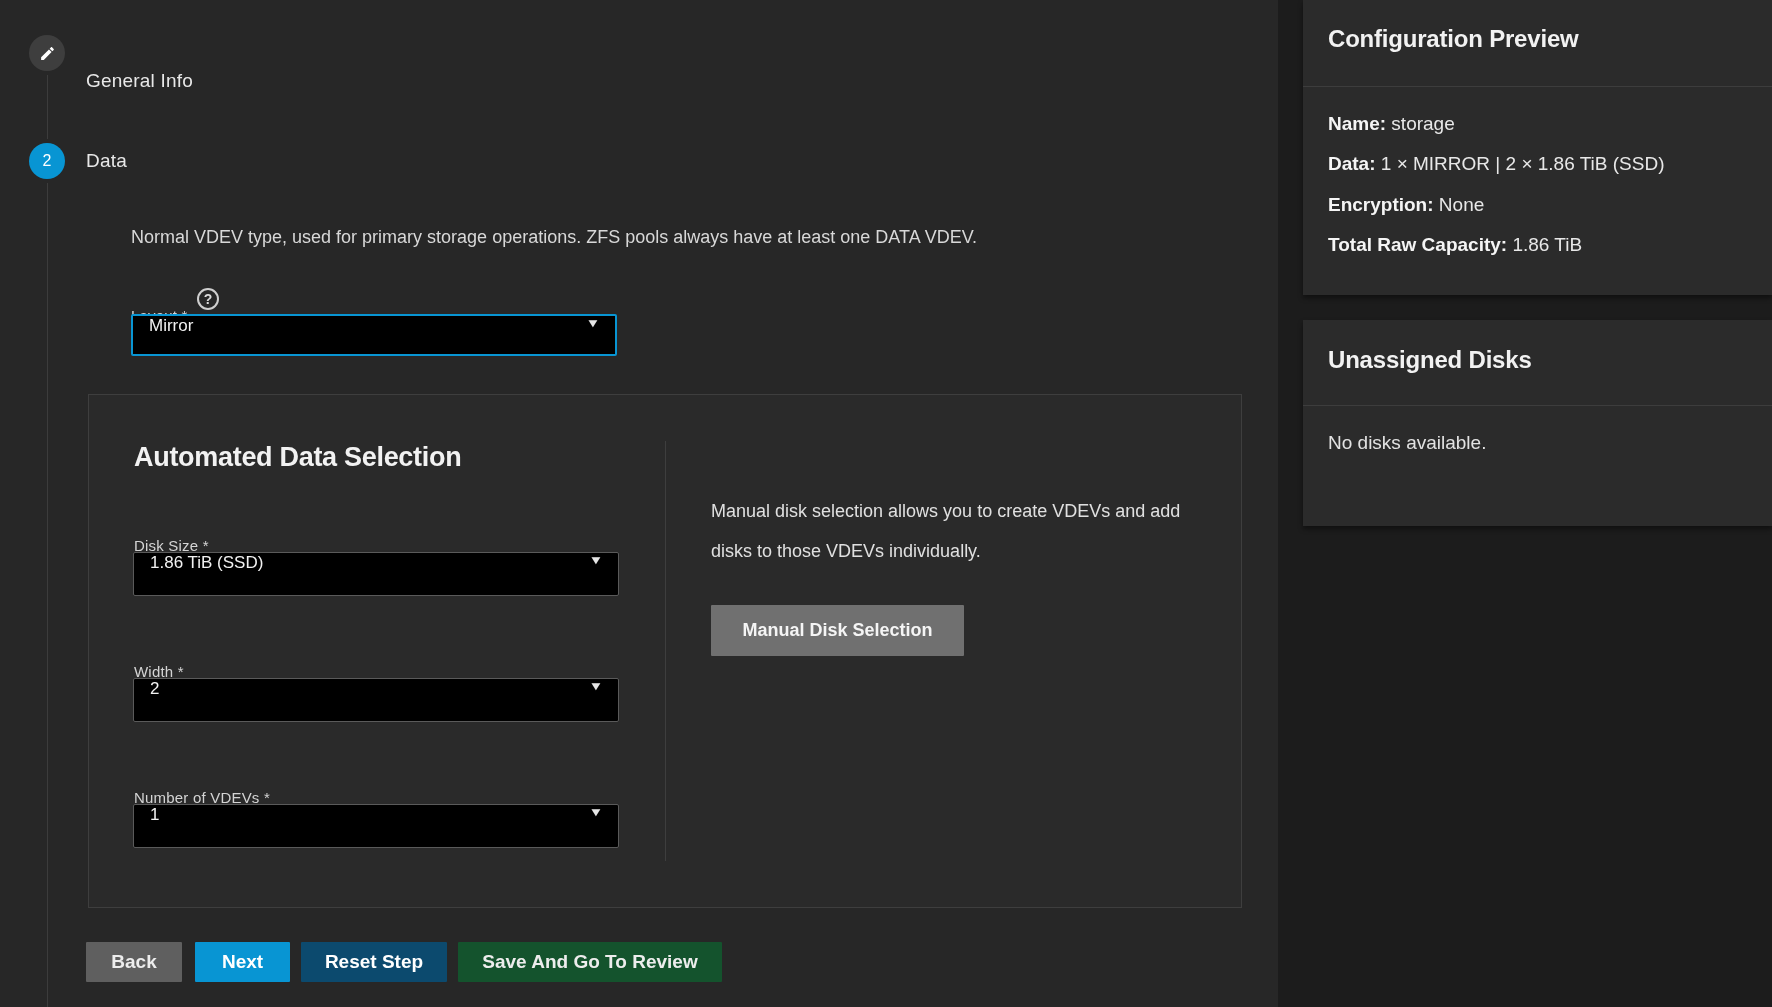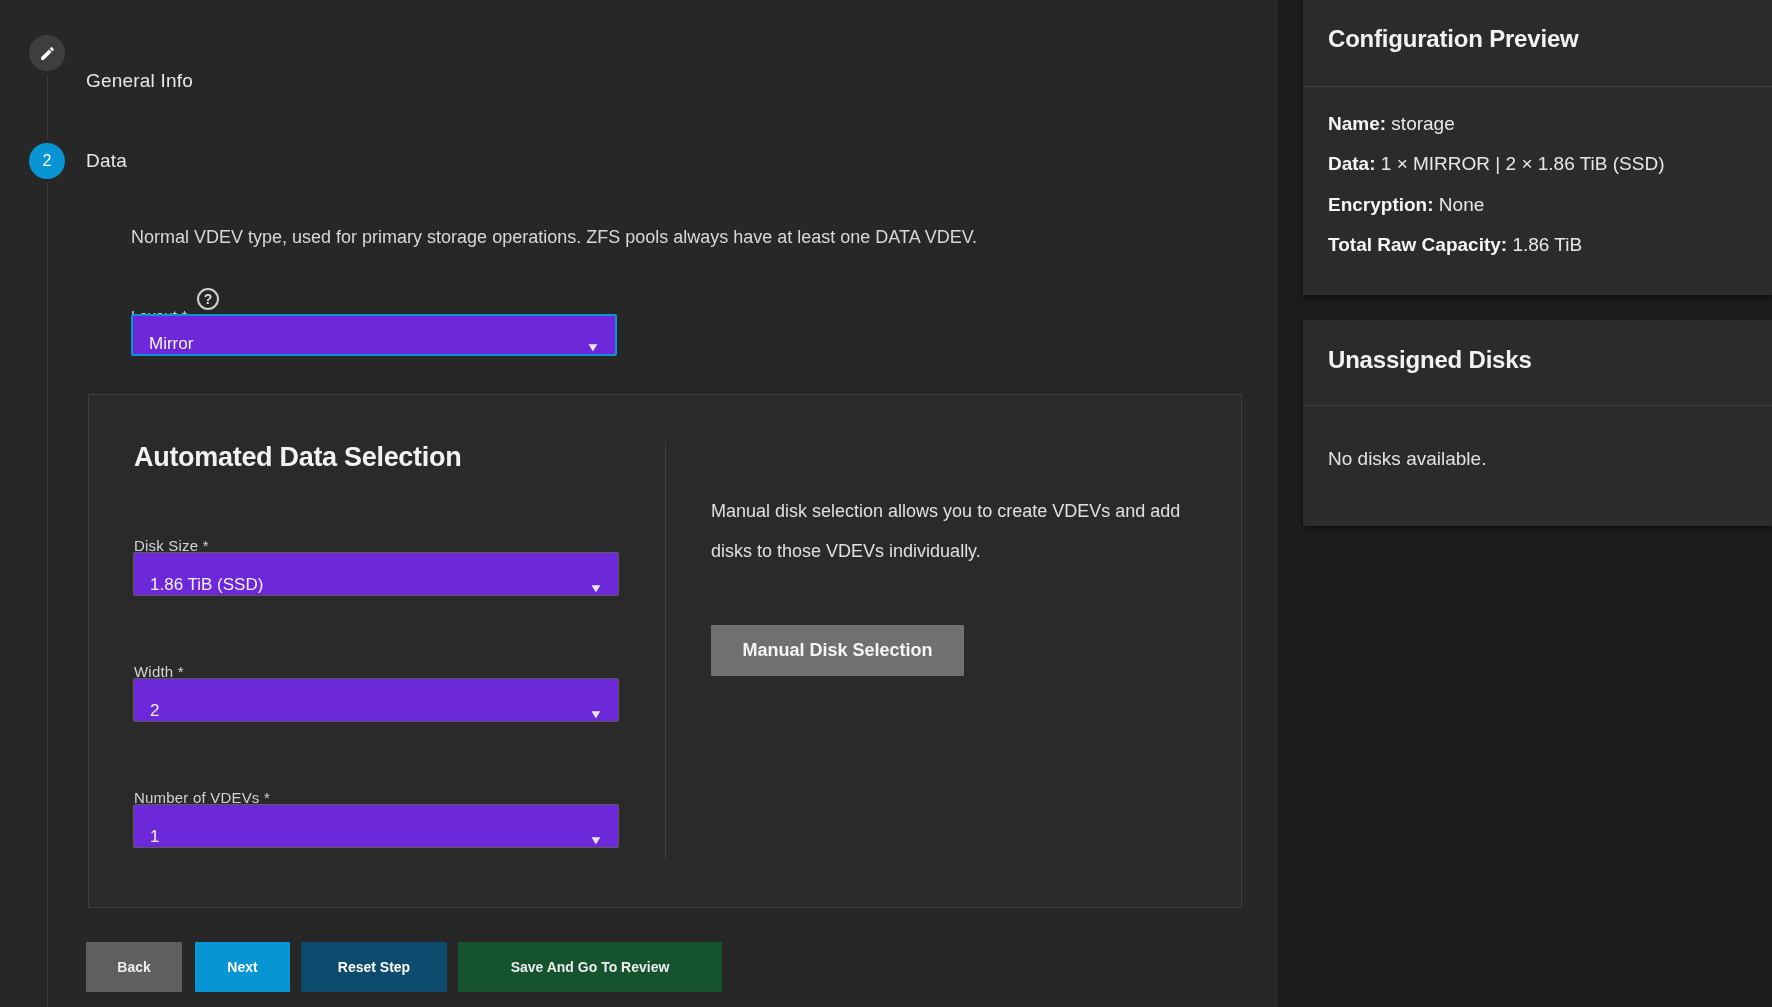--- a/index.html
+++ b/index.html
@@ -27,22 +27,22 @@
     position:absolute; left:131px; top:227px; font-size:18px; color:#d8d8d8;
   }
   .field-label { position:absolute; font-size:15px; color:#d4d4d4; letter-spacing:0.2px;margin-top:16px; }
   .help-circle {
     position:absolute; left:197px; top:288px; width:22px; height:22px;
     border:2px solid #cfcfcf; border-radius:50%; color:#dcdcdc;
     font-size:14px; font-weight:bold; display:flex; align-items:center; justify-content:center;
     cursor:pointer;
   }
   .select {
-    position:absolute; height:44px; width:486px; background:#6d28d9;
-    border:1px solid #5a5a5a; border-radius:2px; display:flex; align-items:flex-end;
+    position:absolute; height:44px; width:486px; background:#000000;
+    border:1px solid #5a5a5a; border-radius:2px; display:flex; align-items:flex-start;
     padding:0 16px; cursor:pointer;
   }
   .select.focused { border:2px solid #0895d3; height:42px; }
   .select .value { font-size:17px; color:#f2f2f2; flex:1; }
   .select .caret { font-size:12px; color:#e6e6e6; transform:scaleX(1.25); }
   .panel {
     position:absolute; left:88px; top:394px; width:1154px; height:514px;
     background:#2a2a2a; border:1px solid #3e3e3e;
   }
   .panel-heading {
@@ -52,22 +52,22 @@
   .v-divider { position:absolute; left:576px; top:46px; bottom:46px; width:1px; background:#3e3e3e; }
   .adv-text {
     position:absolute; left:622px; top:96px; width:495px;
     font-size:18px; line-height:40px; color:#e0e0e0;
   }
   .btn {
     position:absolute; display:flex; align-items:center; justify-content:center;
     font-weight:bold; cursor:pointer; border:none; border-radius:1px;
     font-family:"Liberation Sans", sans-serif;
   }
-  .btn-manual { left:622px; top:230px; width:253px; height:51px; background:#707070; color:#f5f5f5; font-size:18px; }
-  .actions .btn { top:942px; height:50px; font-size:14px; }
+  .btn-manual { left:622px; top:210px; width:253px; height:51px; background:#707070; color:#f5f5f5; font-size:18px; }
+  .actions .btn { top:942px; height:40px; font-size:19px; }
   .btn-back  { left:86px;  width:96px;  background:#5f5f5f; color:#ededed; }
   .btn-next  { left:195px; width:95px;  background:#0895d3; color:#ffffff; }
   .btn-reset { left:301px; width:146px; background:#0c4a6e; color:#ffffff; }
   .btn-save  { left:458px; width:264px; background:#14532d; color:#ededed; }
   
   .rightcol { position:absolute; left:1278px; top:0; width:494px; height:1007px; background:#1c1c1c; }
   .card {
     position:absolute; left:25px; width:469px; background:#2b2b2b;
     box-shadow:0 3px 5px rgba(0,0,0,0.45);
   }
@@ -175,17 +175,17 @@
       </div>
       <div class="kv-row" style="top:234px;">
         <b>Total Raw Capacity:</b>
         <span>1.86 TiB</span>
       </div>
     </div>
 
     <div class="card" style="top:320px; height:206px;">
       <div class="card-title" style="top:26px;">Unassigned Disks</div>
       <div class="card-divider" style="top:85px;"></div>
-      <div class="empty-text" style="top:128px;text-align:right;">No disks available.</div>
+      <div class="empty-text" style="top:112px;text-align:right;">No disks available.</div>
     </div>
   </div>
 
 </div>
 
 </body></html>

